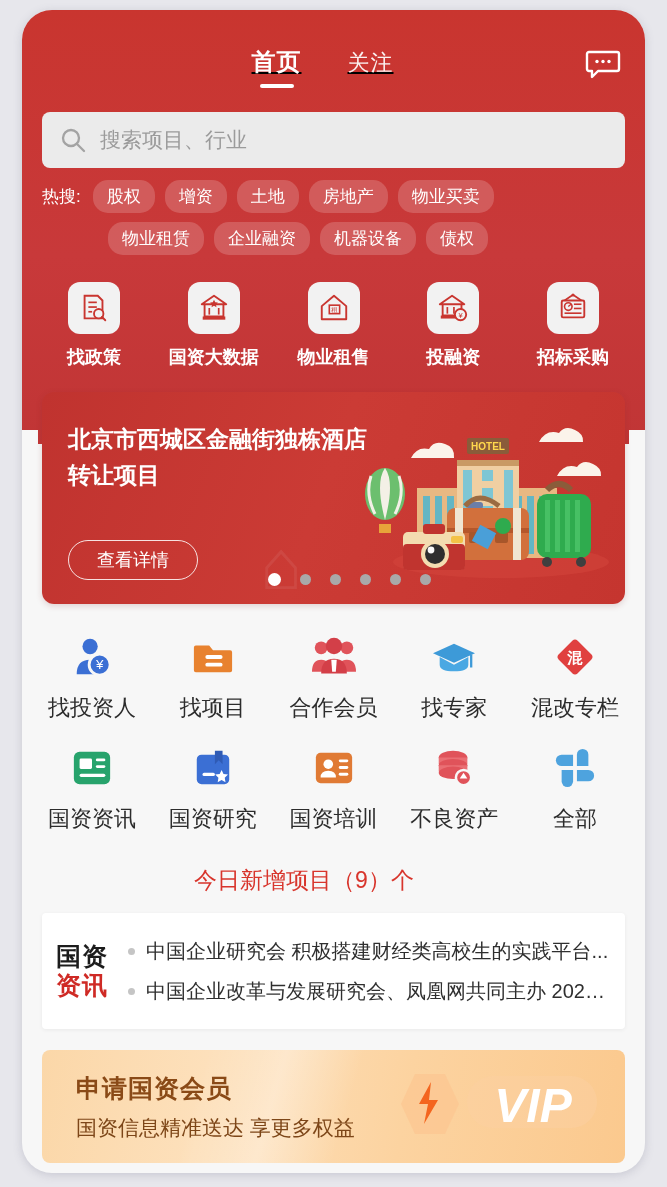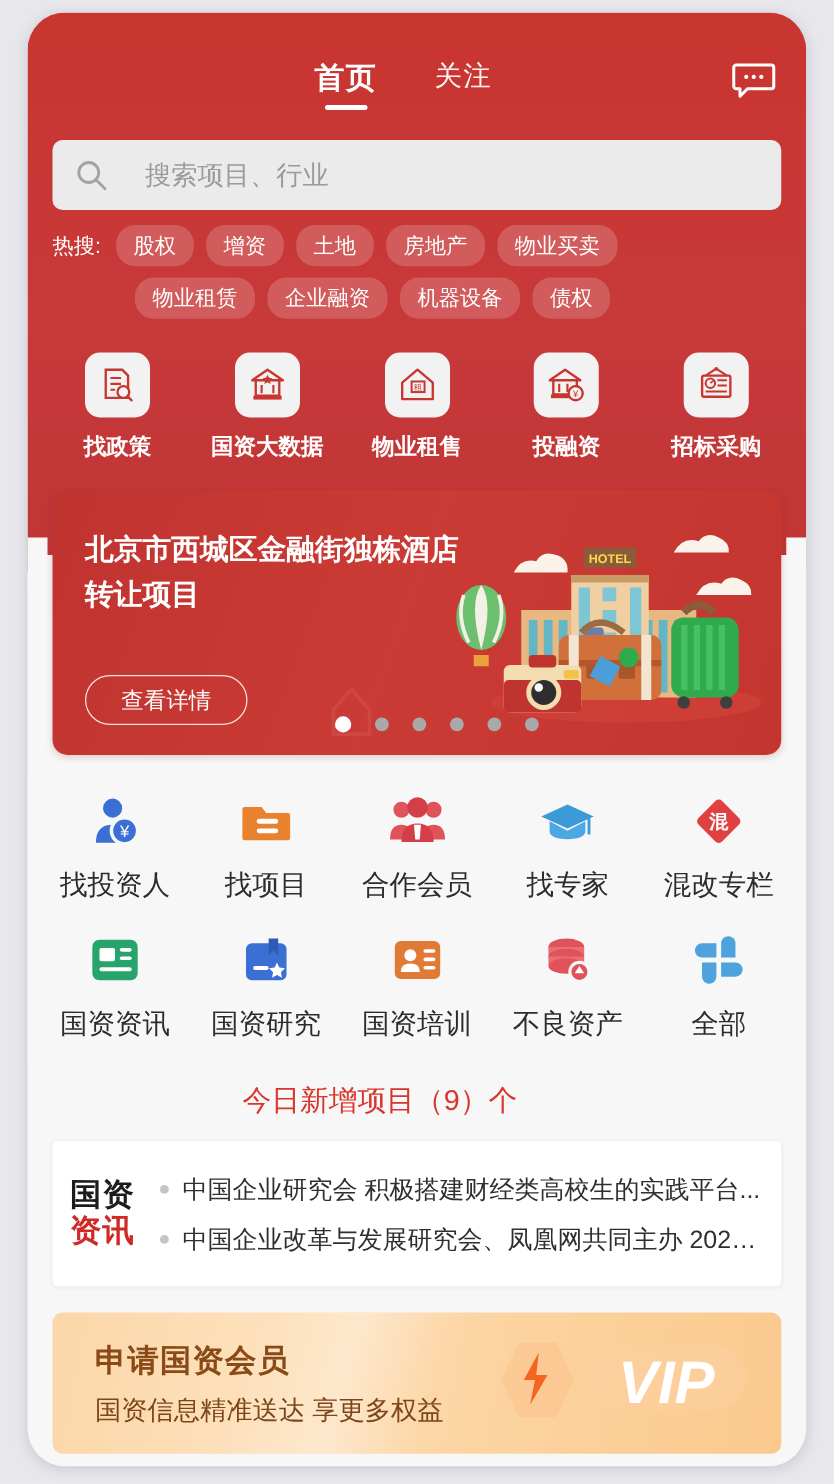--- a/index.html
+++ b/index.html
@@ -35,40 +35,41 @@
   .white-shelf:before, .white-shelf:after {
     content: ""; position: absolute; top: -14px;
     width: 16px; height: 16px; background: #f7f7f7;
   }
   .white-shelf:before { left: 0; border-bottom-left-radius: 0; }
   .white-shelf:after { right: 0; }
 
   
   .tabs {
     position: absolute; top: 36px; left: 0; width: 601px;
-    display: flex; justify-content: center; align-items: flex-start; gap: 46px;
+    display: flex; justify-content: center; align-items: flex-end; gap: 46px;
     z-index: 6;
+    text-decoration: underline;
   }
   .tab { color: rgba(255,255,255,0.93); font-size: 22px; letter-spacing: 1px; padding-bottom: 10px; position: relative; }
   .tab.active { font-size: 24px; font-weight: bold; color: #fff; }
   .tab.active:after {
     content: ""; position: absolute; left: 50%; transform: translateX(-50%);
     bottom: 0; width: 34px; height: 4px; background: #fff; border-radius: 2px;
   }
   .chat-icon {
     position: absolute; right: 24px; top: 40px; z-index: 7;
     width: 36px; height: 30px;
   }
 
   
   .search-box {
     position: absolute; left: 20px; top: 102px; z-index: 6;
     width: 583px; height: 56px;
     background: #ebebeb; border-radius: 8px;
-    display: flex; align-items: center; padding: 0 18px; gap: 16px;
+    display: flex; align-items: center; padding: 0 18px;
   }
   .search-icon { width: 26px; height: 26px; flex: 0 0 26px; margin-right: 14px; }
   .search-ph { color: #9b9b9b; font-size: 21px; }
 
   
   .hot {
     position: absolute; left: 20px; top: 170px; width: 590px; z-index: 6;
   }
   .hot-row { display: flex; align-items: center; flex-wrap: nowrap; margin-bottom: 9px; }
   .hot-row.r2 { padding-left: 66px; }

